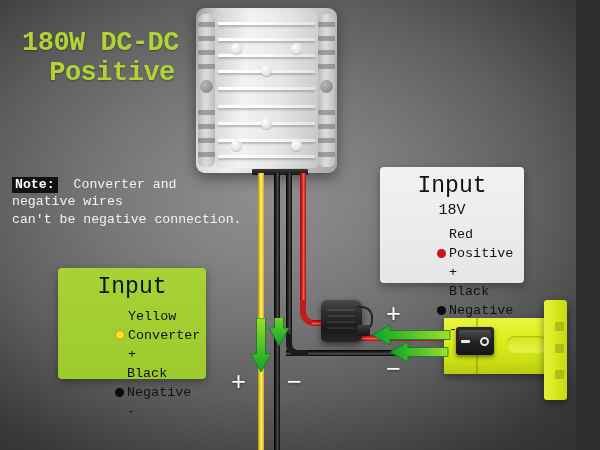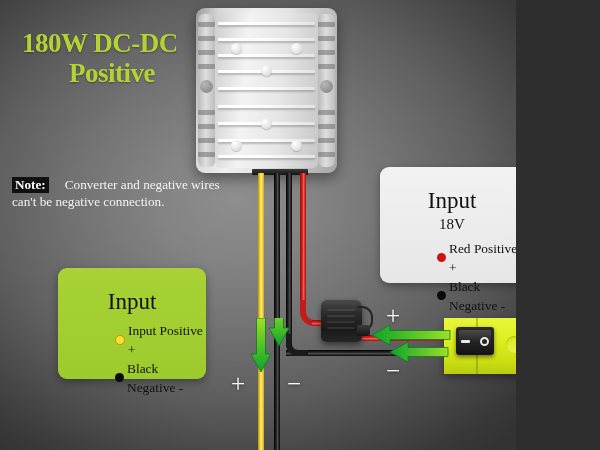--- a/index.html
+++ b/index.html
@@ -2,24 +2,24 @@
 <html><head>
 <meta charset="utf-8">
 <style>
   html, body {
     margin: 0;
     padding: 0;
     background: #2e2e2e;
   }
   #scene {
     position: relative;
-    width: 516px;
+    width: 576px;
     height: 450px;
     overflow: hidden;
-    font-family: Liberation Serif, serif;
+    font-family: Liberation Mono, monospace;
     background:
       radial-gradient(ellipse 78% 72% at 46% 44%,
         #8e8e8e 0%,
         #838383 20%,
         #737373 40%,
         #5e5e5e 62%,
         #474747 80%,
         #383838 92%,
         #333333 100%);
   }
@@ -142,24 +142,24 @@
   .w-black-h{ background: linear-gradient(180deg,#000,#2e2e2e 45%,#4b4b4b 58%,#060606); }
   .w-red    { background: linear-gradient(90deg,#8c0d0d,#e02626 42%,#ff5a4a 57%,#9a1111); }
   .w-red-h  { background: linear-gradient(180deg,#8c0d0d,#e02626 42%,#ff5a4a 57%,#9a1111); }
 
   .elbow { position: absolute; border-style: solid; background: transparent; }
 
   
   .card {
     position: absolute;
     z-index: 28;
-    border-radius: 9px;
+    border-radius: 4px;
     box-shadow: 0 3px 9px rgba(0,0,0,.35);
     box-sizing: border-box;
-    padding-top: 21px;
+    padding-top: 7px;
   }
   #card-input {
     left: 380px; top: 167px;
     width: 144px; height: 116px;
     background: linear-gradient(180deg,#f2f2f2,#e6e6e6);
   }
   #card-output {
     left: 58px; top: 268px;
     width: 148px; height: 111px;
     background: linear-gradient(180deg,#a8d235,#9ccb2d);
@@ -466,21 +466,21 @@
         <span>Black Negative -</span>
       </div>
     </div>
   </div>
 
   <div class="card" id="card-output">
     <div class="card-title">Input</div>
     <div class="card-list">
       <div class="card-row">
         <span class="dot dot-yellow"></span>
-        <span>Input Positive +</span>
+        <span>Yellow Converter +</span>
       </div>
       <div class="card-row">
         <span class="dot dot-black"></span>
         <span>Black Negative -</span>
       </div>
     </div>
   </div>
 
 </div>
 

